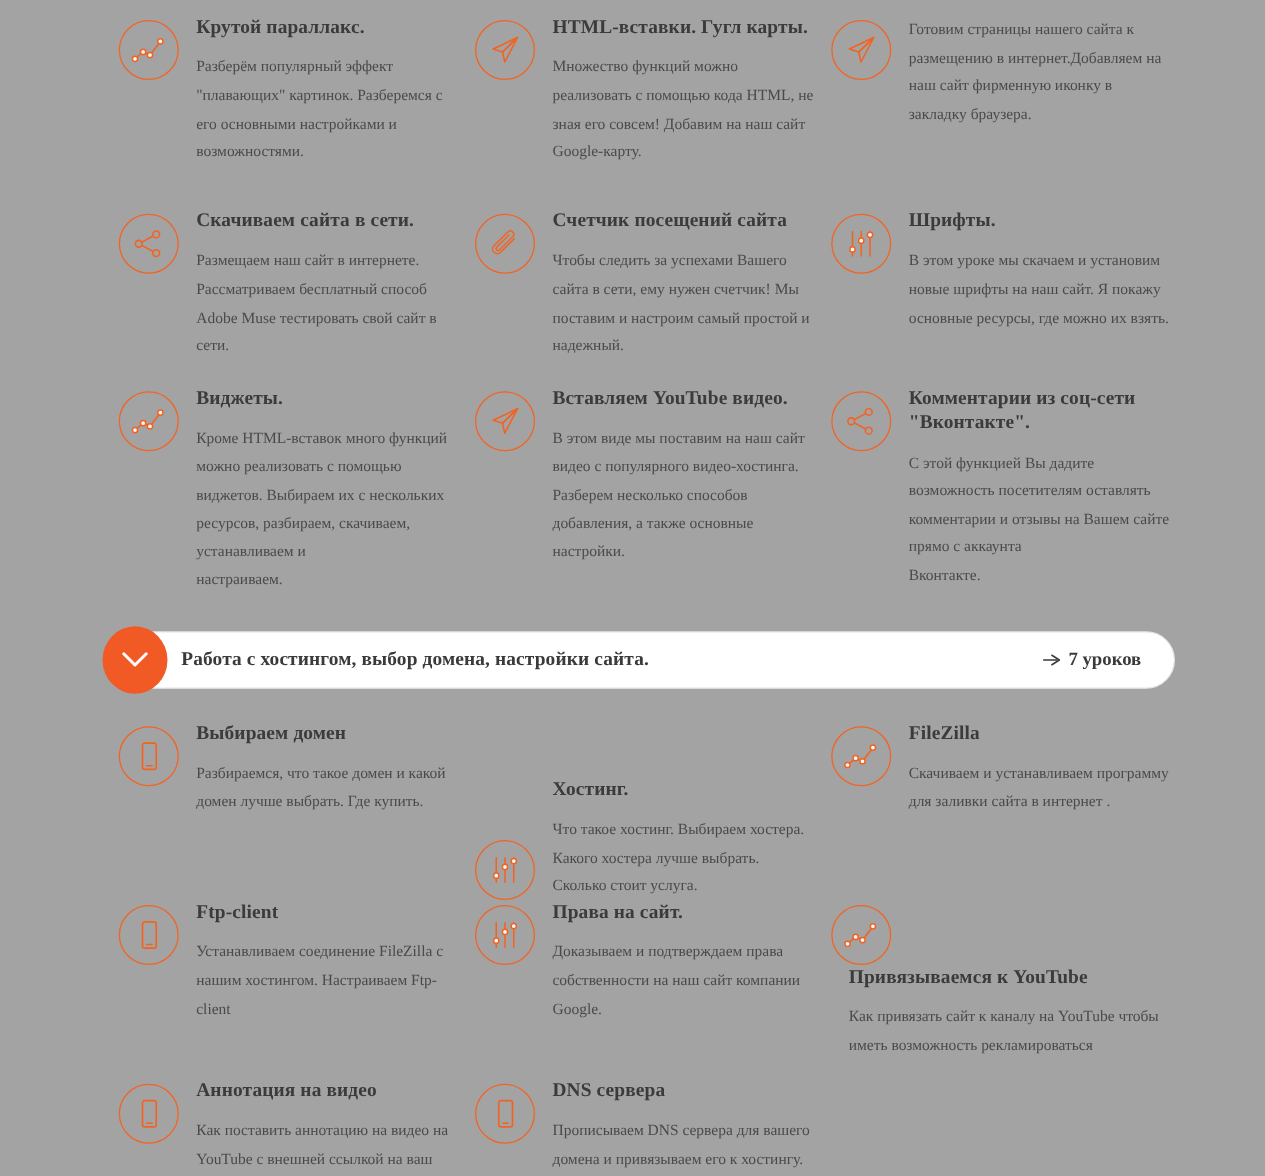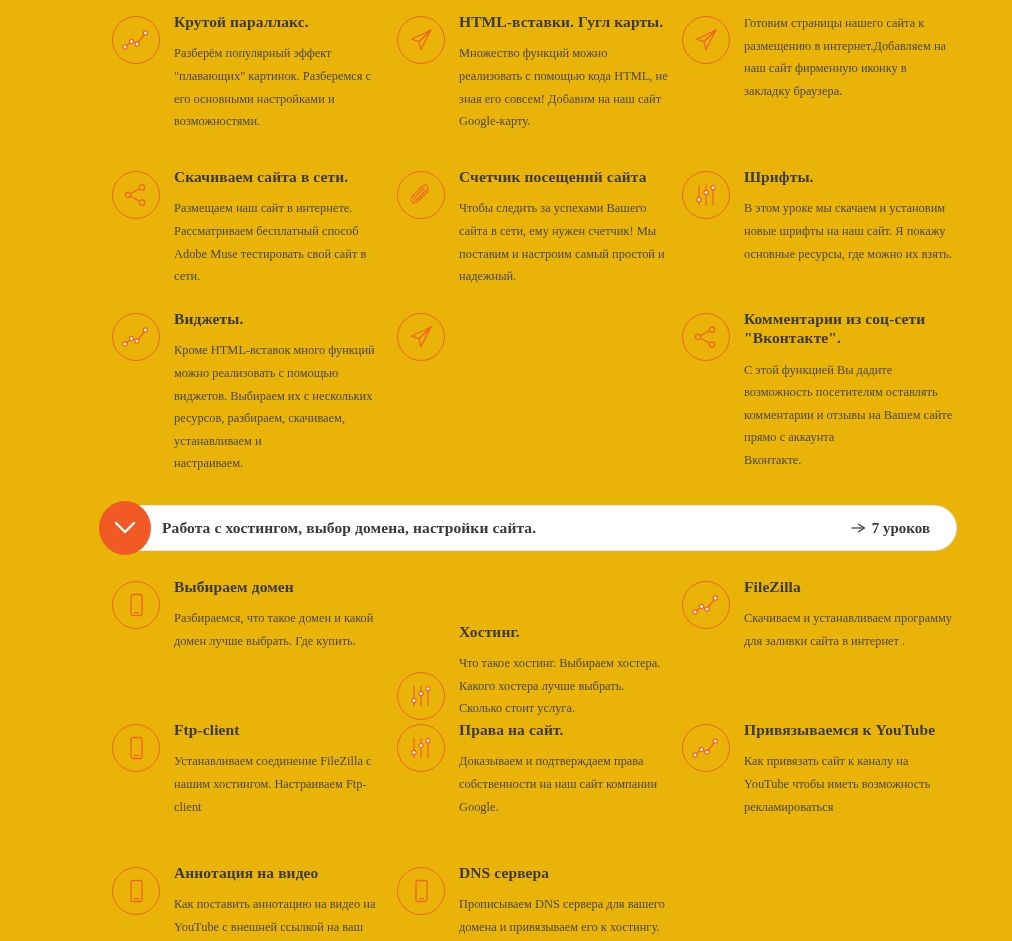--- a/index.html
+++ b/index.html
@@ -3,21 +3,21 @@
 <meta charset="utf-8">
 <style>
   * { box-sizing: border-box; }
   html, body {
     margin: 0; padding: 0;
     width: 1012px; height: 941px;
     background: #f7f7f7;
     font-family: "Liberation Serif", serif;
     overflow: hidden;
   }
-  .page { position: relative; width: 1012px; height: 941px; background: #eab308; padding-left: 17px; }
+  .page { position: relative; width: 1012px; height: 941px; background: #a3a3a3; }
 
   
   .grid {
     display: grid;
     grid-template-columns: 285px 285px 285px;
     column-gap: 0px;
     padding-left: 95px;
   }
   .card {
     display: flex;
@@ -197,20 +197,24 @@
           <div class="card-desc">Кроме HTML-вставок много функций можно реализовать с помощью виджетов. Выбираем их с нескольких ресурсов, разбираем, скачиваем, устанавливаем и</div>
           <div class="card-desc ov">настраиваем.</div>
         </div>
       </div>
       <div class="card" style="height: 150px;">
         <div class="card-icon">
           <svg width="28" height="26" viewBox="0 0 28 26" fill="none">
         <path d="M24 3 L4.5 12.2 L12 14.6 L24 3 Z" stroke="#f26322" stroke-width="1.25" fill="none" stroke-linejoin="round"></path>
         <path d="M24 3 L12 14.6 L13.8 22.6 L24 3 Z" stroke="#f26322" stroke-width="1.25" fill="none" stroke-linejoin="round"></path>
       </svg>
+        </div>
+        <div class="card-body">
+          <div class="card-title">Вставляем YouTube видео.</div>
+          <div class="card-desc">В этом виде мы поставим на наш сайт видео с популярного видео-хостинга. Разберем несколько способов добавления, а также основные настройки.</div>
         </div>
       </div>
       <div class="card" style="height: 150px;">
         <div class="card-icon">
           <svg width="28" height="26" viewBox="0 0 28 26" fill="none">
         <circle cx="6" cy="13" r="2.7" stroke="#f26322" stroke-width="1.25" fill="none"></circle>
         <circle cx="20" cy="5.5" r="2.7" stroke="#f26322" stroke-width="1.25" fill="none"></circle>
         <circle cx="20" cy="20.5" r="2.7" stroke="#f26322" stroke-width="1.25" fill="none"></circle>
         <path d="M8.5 11.7 L17.5 6.8 M8.5 14.3 L17.5 19.2" stroke="#f26322" stroke-width="1.25"></path>
       </svg>
@@ -306,21 +310,21 @@
         <circle cx="7" cy="17.5" r="2.1" stroke="#f26322" stroke-width="1.2" fill="#f7f7f7"></circle>
         <circle cx="14" cy="10.5" r="2.1" stroke="#f26322" stroke-width="1.2" fill="#f7f7f7"></circle>
         <circle cx="21" cy="5.8" r="2.1" stroke="#f26322" stroke-width="1.2" fill="#f7f7f7"></circle>
       </svg>
         </div>
         <div class="card-body">
           <div class="card-title">Права на сайт.</div>
           <div class="card-desc">Доказываем и подтверждаем права собственности на наш сайт компании Google.</div>
         </div>
       </div>
-      <div class="card" style="height: 143px;">
+      <div class="card" style="height: 143px; flex-direction: column;">
         <div class="card-icon">
           <svg width="28" height="26" viewBox="0 0 28 26" fill="none">
         <path d="M3 20 L9.5 14.5 L15 17 L23.5 6" stroke="#f26322" stroke-width="1.3" fill="none" stroke-linejoin="round"></path>
         <circle cx="3" cy="20" r="2.1" stroke="#f26322" stroke-width="1.2" fill="#f7f7f7"></circle>
         <circle cx="9.5" cy="14.5" r="2.1" stroke="#f26322" stroke-width="1.2" fill="#f7f7f7"></circle>
         <circle cx="15" cy="17" r="2.1" stroke="#f26322" stroke-width="1.2" fill="#f7f7f7"></circle>
         <circle cx="23.3" cy="6" r="2.1" stroke="#f26322" stroke-width="1.2" fill="#f7f7f7"></circle>
       </svg>
         </div>
         <div class="card-body">

